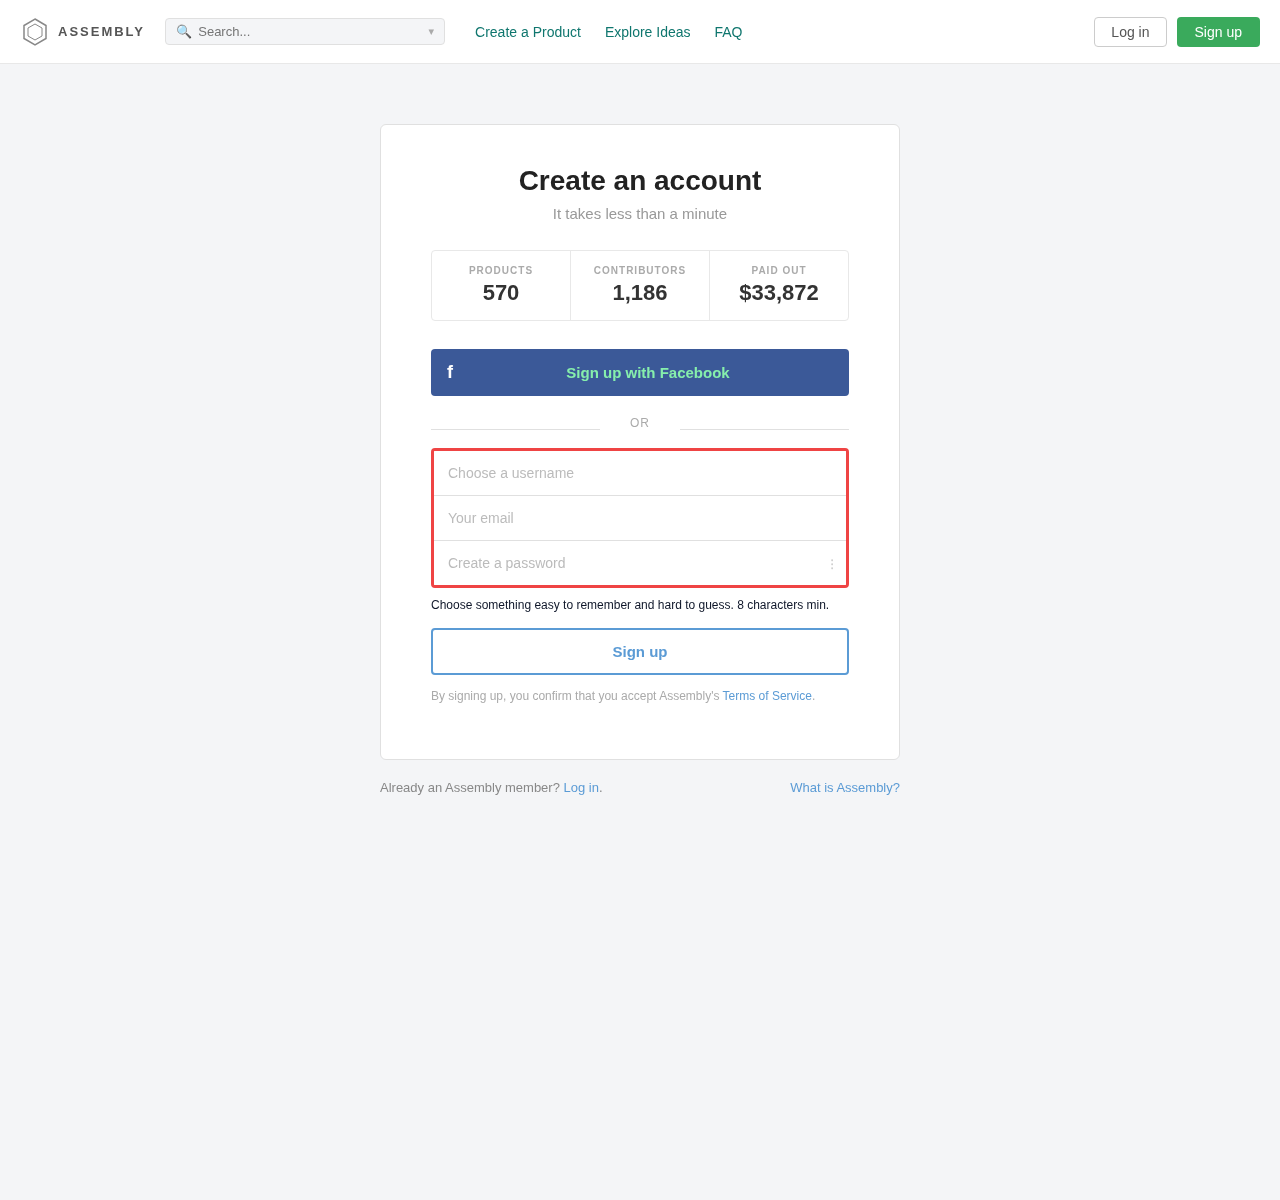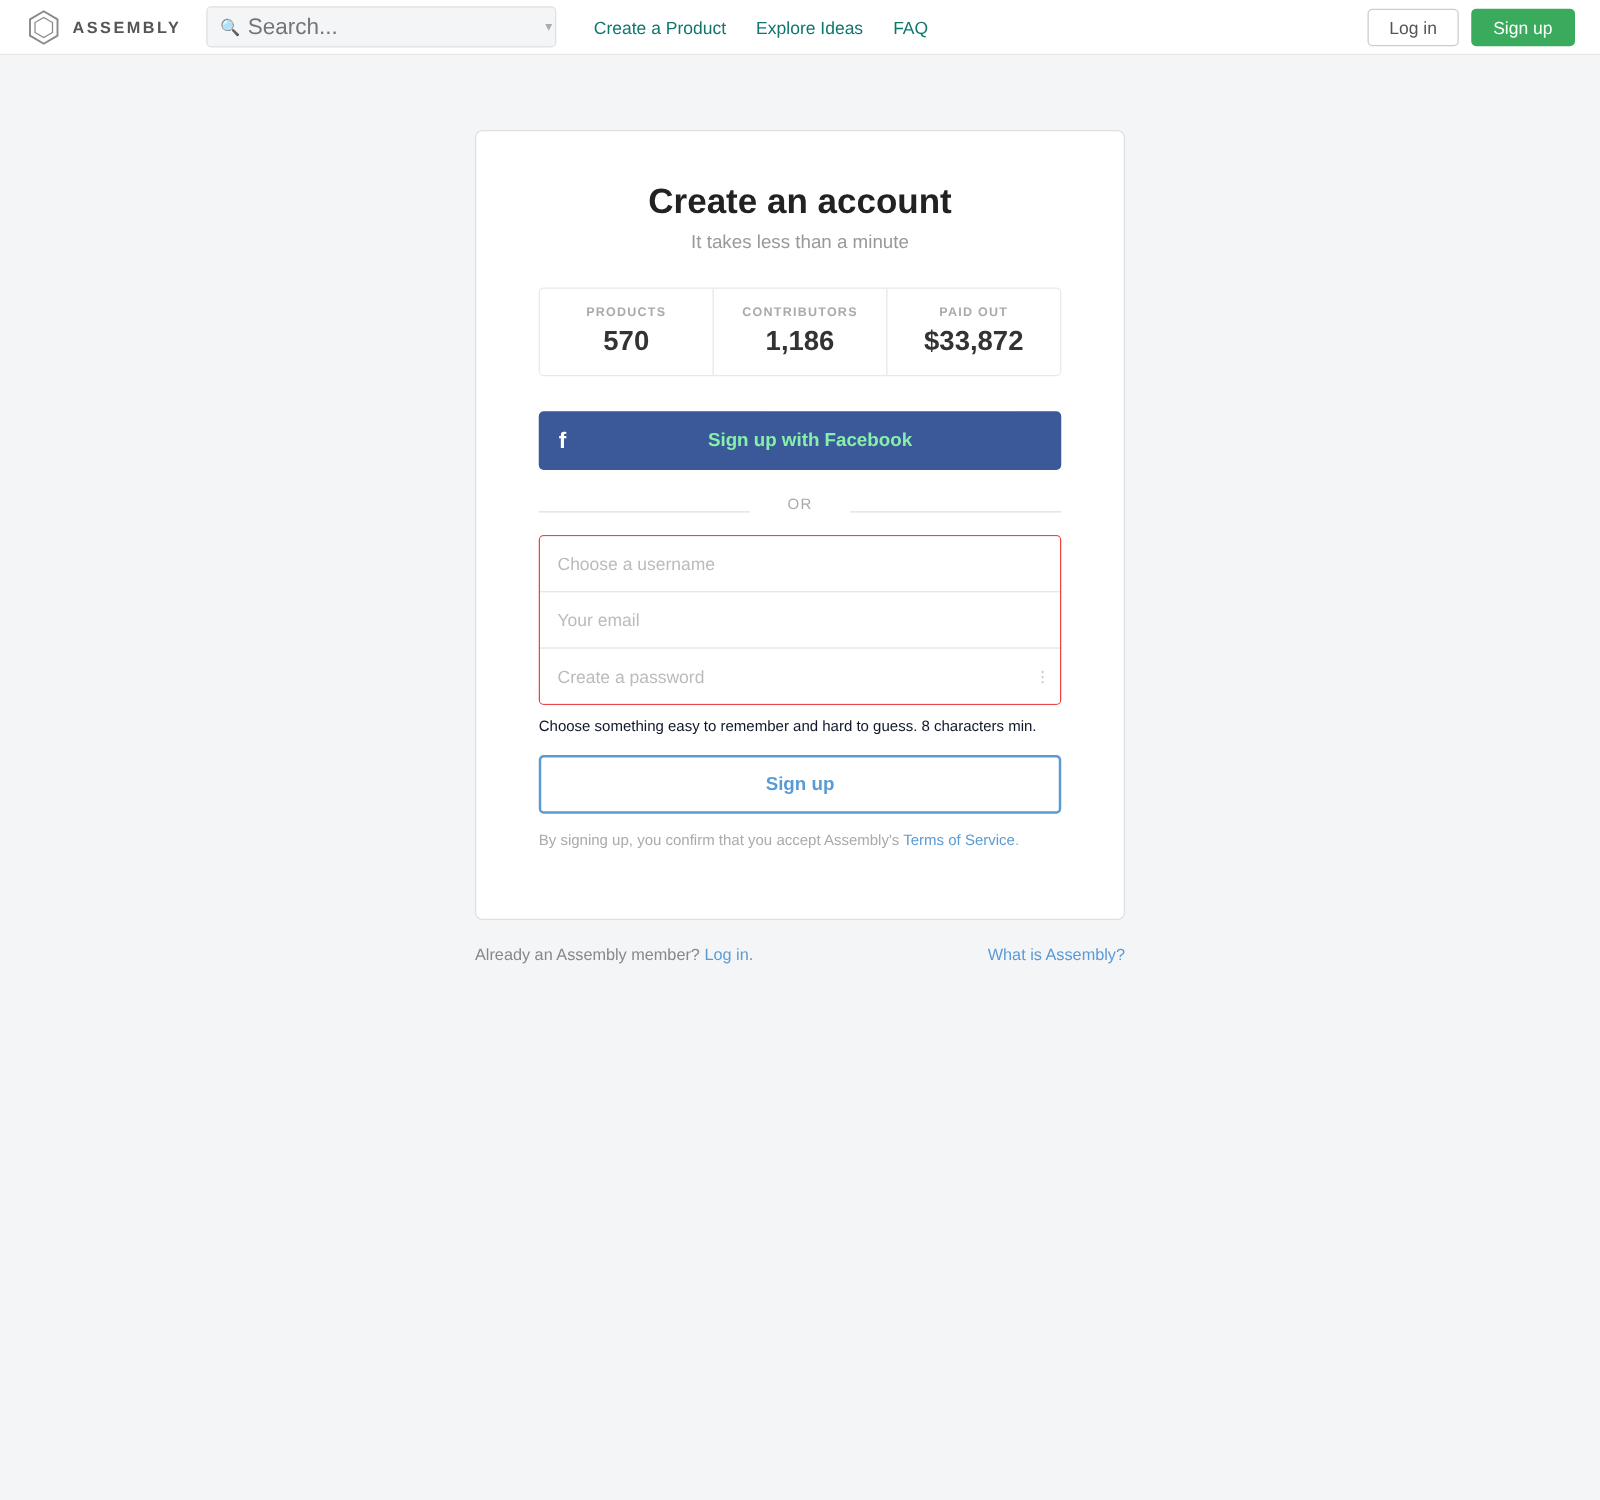--- a/index.html
+++ b/index.html
@@ -7,21 +7,21 @@
       font-family: -apple-system, BlinkMacSystemFont, 'Segoe UI', Helvetica, Arial, sans-serif;
       background-color: #f4f5f7;
       color: #333;
       min-height: 1200px;
     }
 
     
     .navbar {
       background: #fff;
       border-bottom: 1px solid #e8e8e8;
-      height: 44px;
+      height: 64px;
       display: flex;
       align-items: center;
       padding: 0 20px;
       gap: 20px;
     }
     .navbar-logo {
       display: flex;
       align-items: center;
       gap: 8px;
       text-decoration: none;
@@ -48,21 +48,21 @@
       gap: 6px;
     }
     .search-icon-svg {
       color: #aaa;
       font-size: 13px;
     }
     .search-input {
       border: none;
       background: transparent;
       outline: none;
-      font-size: 18px;
+      font-size: 13px;
       color: #888;
       flex: 1;
     }
     .search-dropdown-arrow {
       color: #aaa;
       font-size: 11px;
     }
     .navbar-nav {
       display: flex;
       align-items: center;
@@ -205,21 +205,21 @@
       font-size: 12px;
       color: #aaa;
       letter-spacing: 1px;
       font-weight: 500;
     }
 
     
     .form-group {
       display: flex;
       flex-direction: column;
-      border: 1px solid #ef4444;
+      border: 3px solid #ef4444;
       border-radius: 4px;
       overflow: hidden;
       margin-bottom: 10px;
     }
     .form-input {
       border: none;
       border-bottom: 1px solid #e0e0e0;
       padding: 14px 14px;
       font-size: 14px;
       color: #333;

